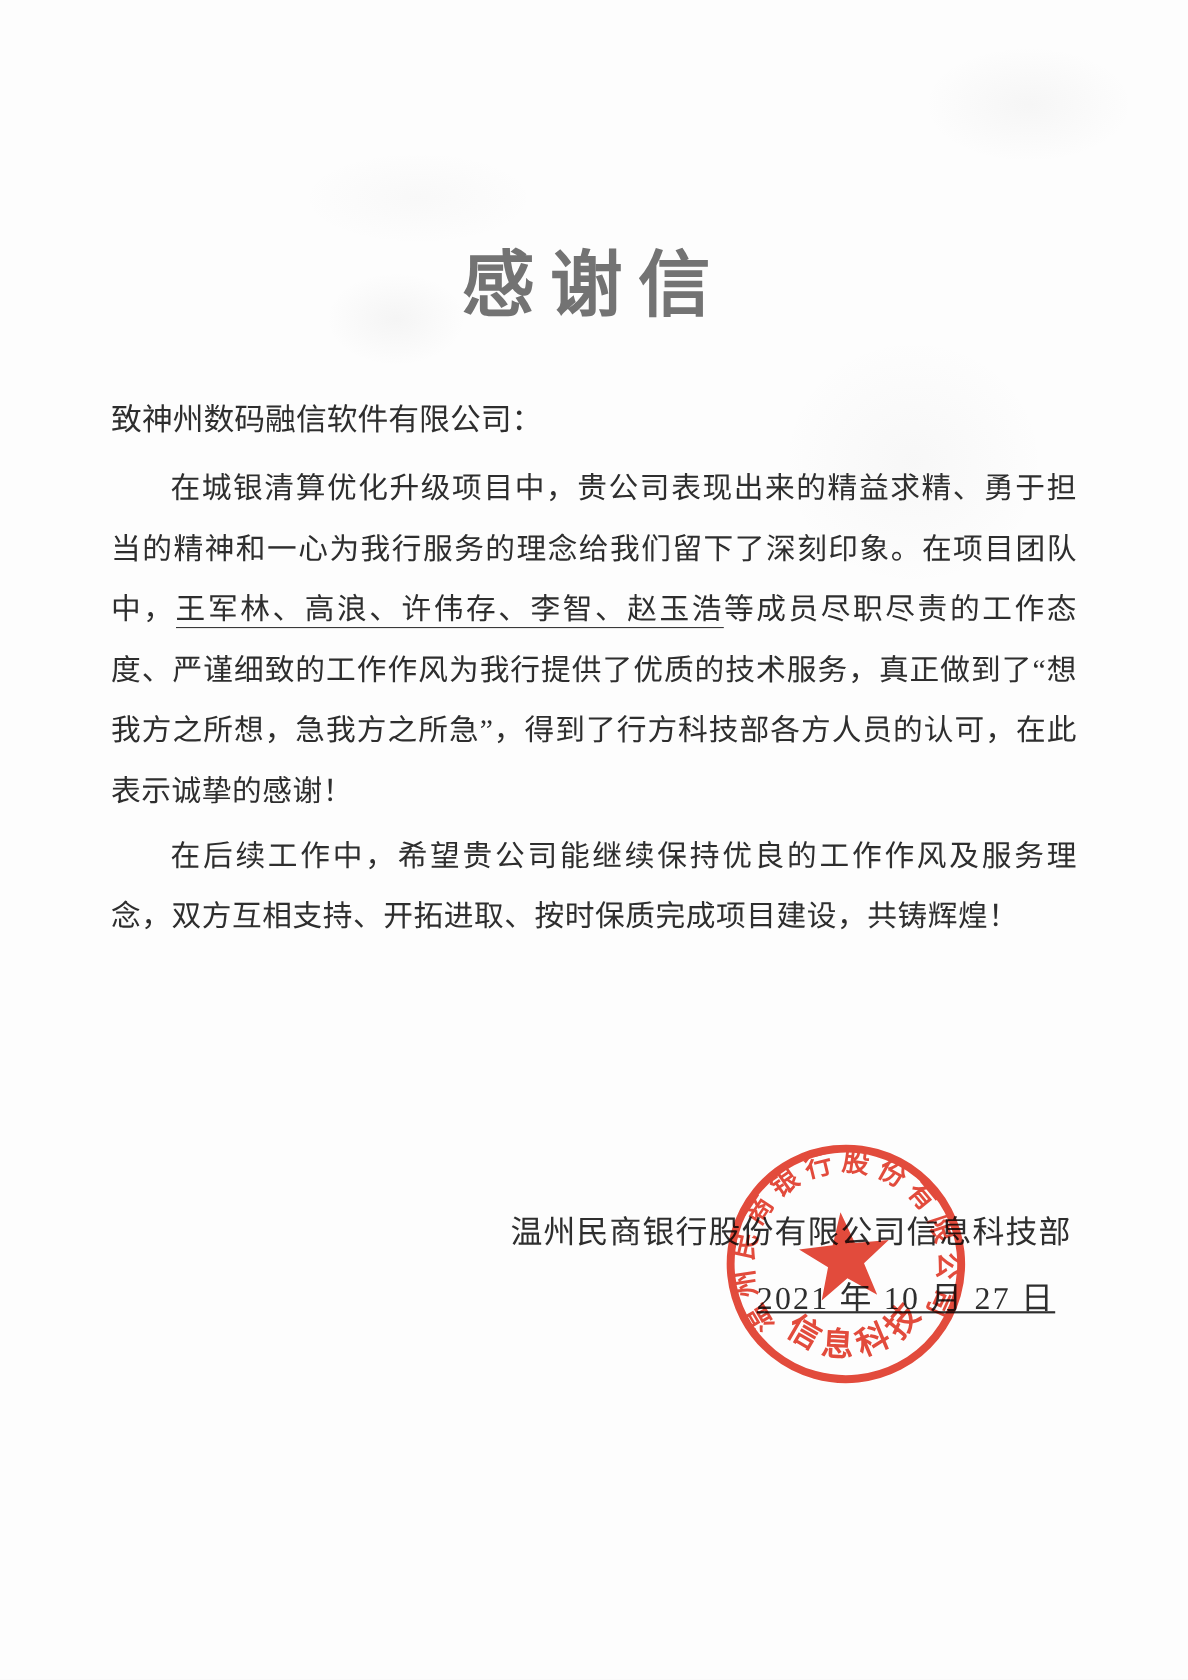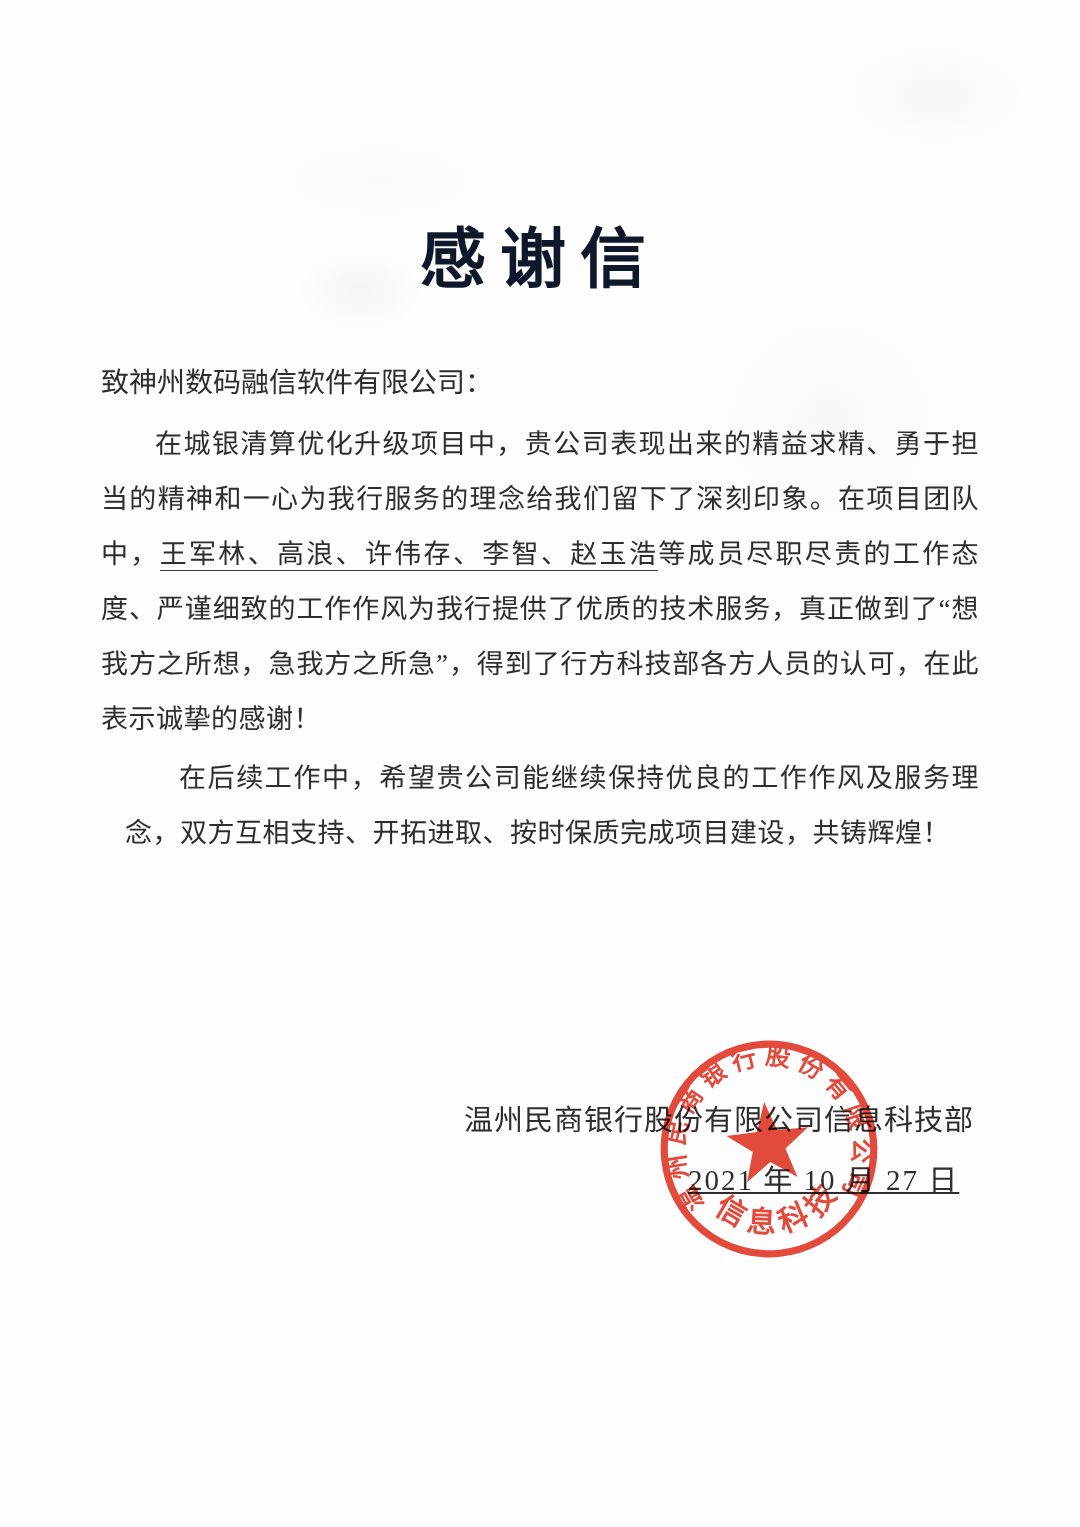--- a/index.html
+++ b/index.html
@@ -26,42 +26,42 @@
   .noise-4{left:230px;top:120px;width:300px;height:120px;
     background:radial-gradient(closest-side,rgba(110,110,110,0.03),rgba(110,110,110,0) 70%);}
 
   .title{
     margin:0;
     padding-top:205px;
     text-align:center;
     font-size:66px;
     font-weight:700;
     letter-spacing:14px;
-    color:#0f172a;
+    color:#737373;
   }
   .content{
     padding:0 101px;
   }
   .salutation{
     margin:0;
     padding-top:62px;
     font-size:28px;
     line-height:40px;
   }
   .para{
     margin:0;
     padding-top:14px;
     font-size:27px;
     line-height:55px;
     text-align:justify;
     text-justify:inter-ideograph;
     text-indent:2em;
     letter-spacing:0.5px;
   }
-  .para.second{padding-top:4px;margin-left:24px;}
+  .para.second{padding-top:4px;}
   .underlined-names{
     border-bottom:1.6px solid #3a3a3a;
     padding-bottom:1px;
   }
   .signature{
     position:absolute;
     left:464px;top:1096px;
     font-size:29px;
     letter-spacing:1px;
     z-index:2;

